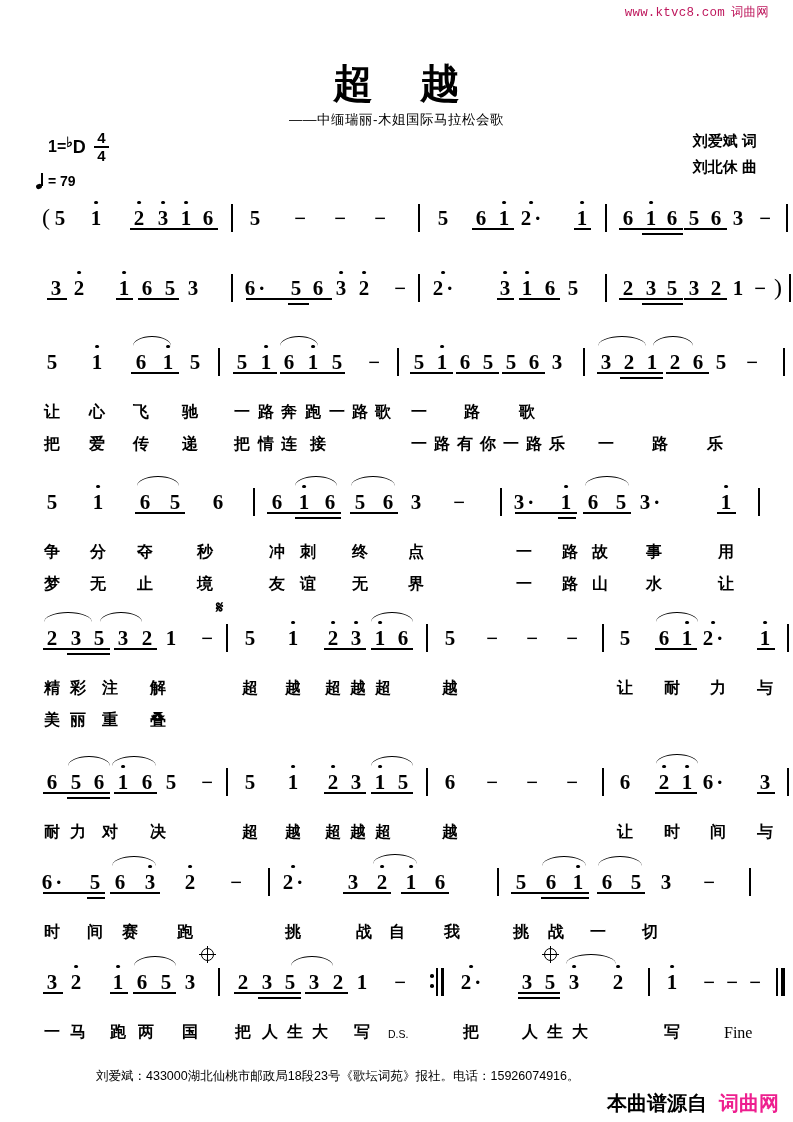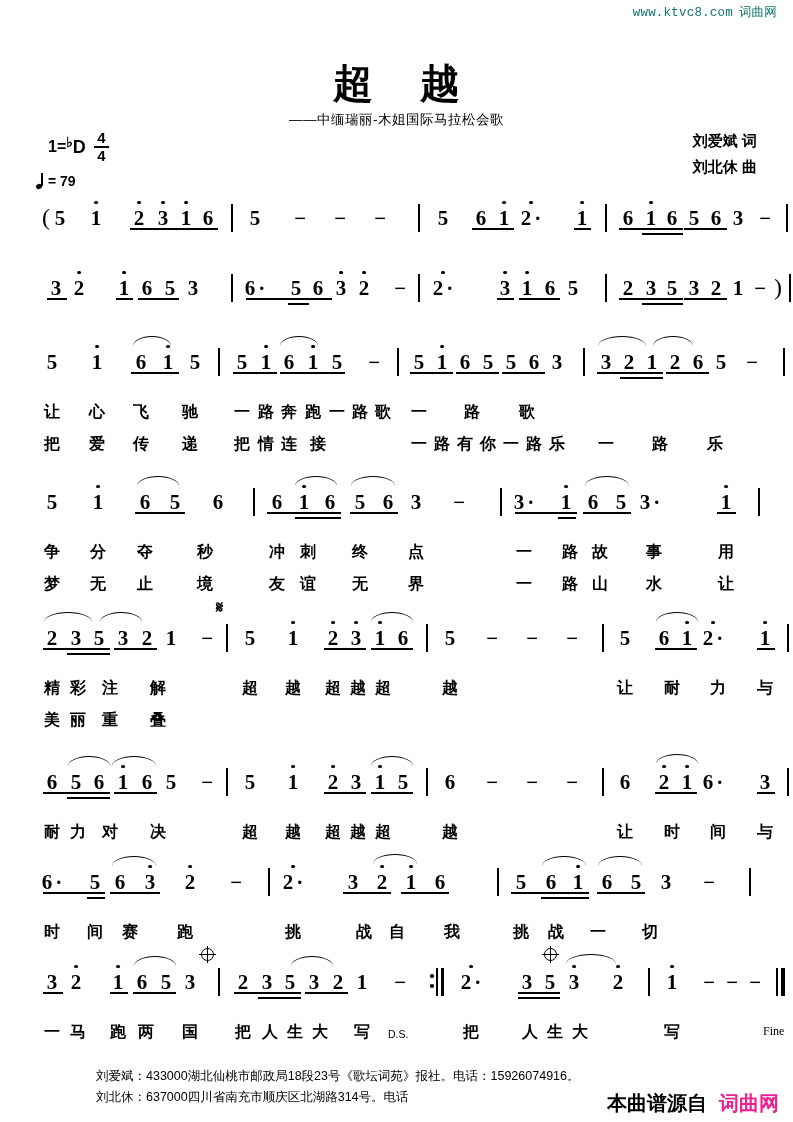--- a/index.html
+++ b/index.html
@@ -6,23 +6,23 @@
   body{
     width:793px;height:1122px;
     background:#ffffff;
     font-family:"Liberation Sans", sans-serif;
     color:#000;
     position:relative;
     overflow:hidden;
   }
   
   .wm{
-    position:absolute;top:4px;right:16px;
+    position:absolute;top:4px;right:24px;
     font-family:"Liberation Mono", monospace;
-    font-size:12.5px;letter-spacing:.2px;color:#0f766e;
+    font-size:12.5px;letter-spacing:.2px;color:#be185d;
     white-space:nowrap;
   }
   .wm .cn{font-family:"Liberation Sans",sans-serif;font-size:12.5px;margin-left:6px;}
 
   .title{
     position:absolute;top:56px;left:0;width:793px;text-align:center;
     font-size:40px;font-weight:bold;letter-spacing:18px;
     text-indent:18px;
     font-family:"Liberation Sans",sans-serif;
   }
@@ -88,21 +88,21 @@
     font-family:"Liberation Sans",sans-serif;
   }
 
   
   .segno{position:absolute;font-size:17px;font-weight:bold;font-family:"Liberation Serif",serif;}
   .coda{position:absolute;width:15px;height:15px;}
   .coda:before{content:"";position:absolute;left:6.6px;top:-1px;width:1.6px;height:17px;background:#000;}
   .coda:after{content:"";position:absolute;left:-1px;top:6.7px;width:17px;height:1.6px;background:#000;}
   .coda u{position:absolute;left:1px;top:1px;width:11px;height:11px;border:1.6px solid #000;border-radius:50%;}
   .smalltxt{position:absolute;font-size:10.5px;font-family:"Liberation Sans",sans-serif;}
-  .finetxt{position:absolute;font-size:12px;font-family:"Liberation Serif",serif;margin-left:39px;}
+  .finetxt{position:absolute;font-size:16px;font-family:"Liberation Serif",serif;}
 
   
   .footer{position:absolute;left:96px;top:1066px;font-size:12.5px;line-height:21px;}
   .srcline{position:absolute;right:14px;top:1090px;font-size:20px;font-weight:bold;white-space:nowrap;}
   .srcline .pink{color:#ee1f8f;margin-left:12px;}
 </style>
 </head>
 <body>
 
 <div class="wm">
@@ -613,17 +613,16 @@
     <span class="ly" style="left:555px">生</span>
     <span class="ly" style="left:580px">大</span>
     <span class="ly" style="left:672px">写</span>
     <span class="smalltxt" style="left:388px;top:6px">D.S.</span>
     <span class="finetxt" style="left:724px;top:2px">Fine</span>
   </div>
 </div>
 
 <div class="footer">
   <div>刘爱斌：433000湖北仙桃市邮政局18段23号《歌坛词苑》报社。电话：15926074916。</div>
-  <div>刘北休：637000四川省南充市顺庆区北湖路314号。电话</div>
 </div>
 <div class="srcline">
   <span>本曲谱源自</span><span class="pink">词曲网</span>
 </div>
 
 </body></html>

